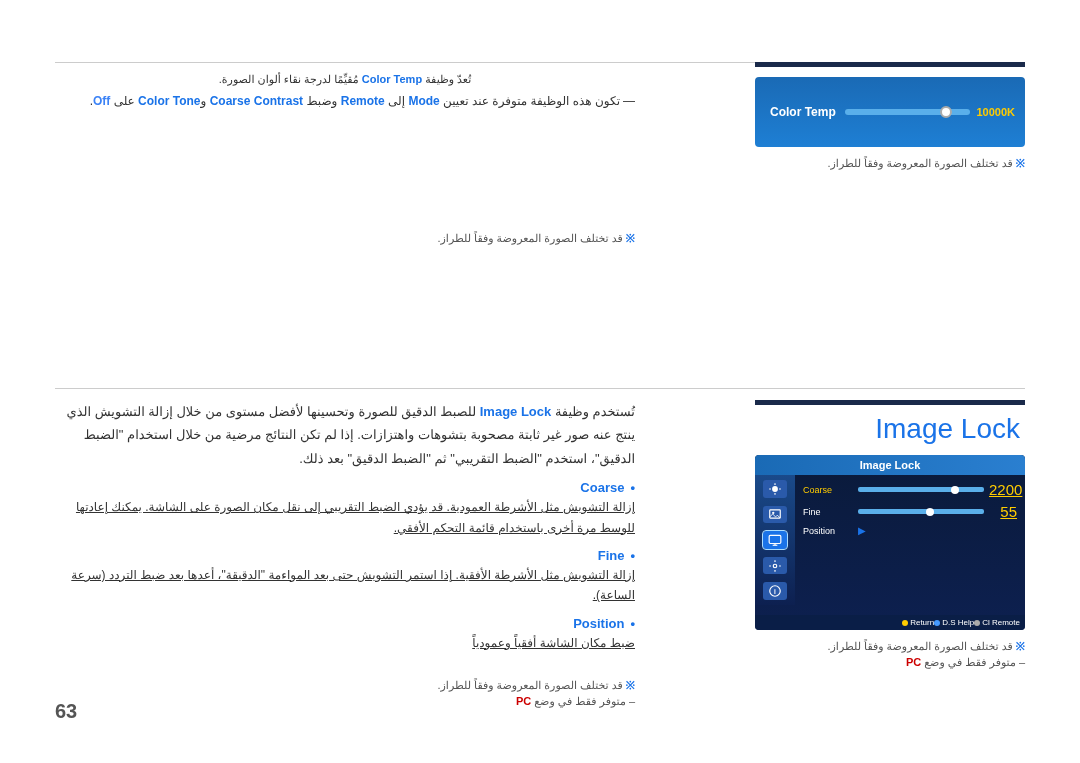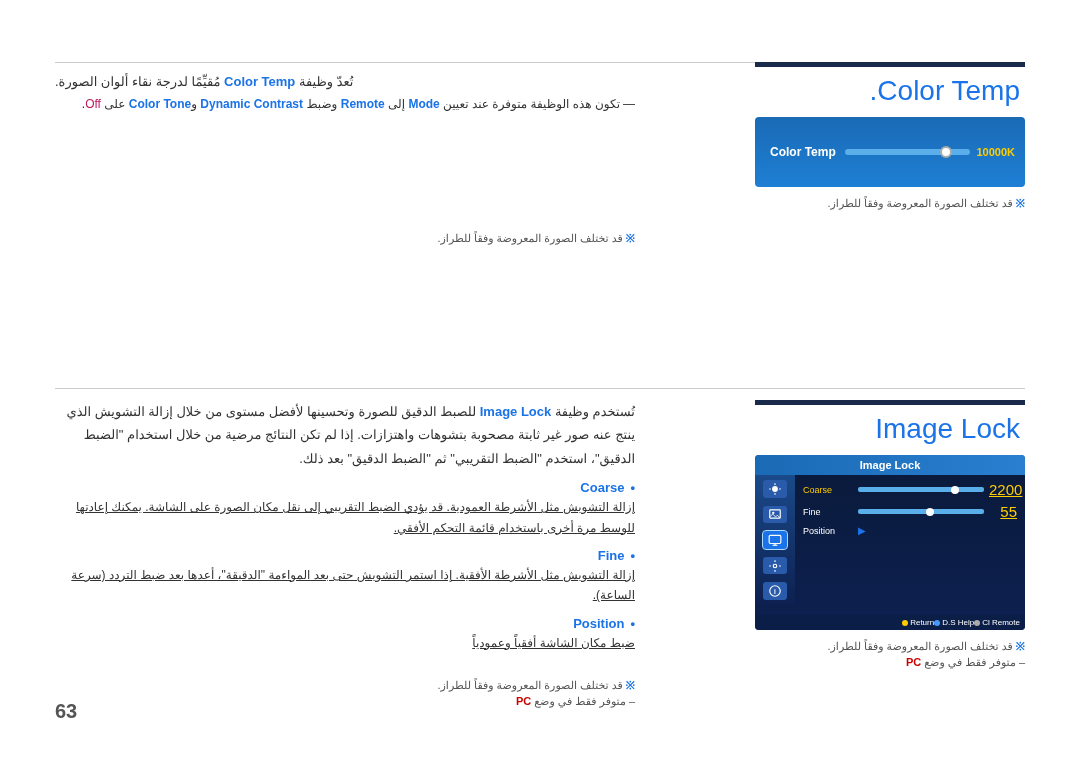--- a/index.html
+++ b/index.html
@@ -45,24 +45,24 @@
     
     .left-top {
       position: absolute;
       top: 70px;
       left: 55px;
       width: 580px;
       direction: rtl;
     }
 
     .left-top .main-text {
-      font-size: 13px;
+      font-size: 11px;
       color: #333;
       line-height: 1.8;
-      text-align: left;
+      text-align: center;
     }
 
     .left-top .main-text .highlight {
       color: #1a73e8;
       font-weight: bold;
     }
 
     .left-top .sub-text {
       font-size: 12px;
       color: #333;
@@ -79,22 +79,22 @@
       top: 0;
     }
 
     .left-top .sub-text .highlight-blue {
       color: #1a73e8;
       font-weight: bold;
       margin-top: 27px;
     }
 
     .left-top .sub-text .highlight-red {
-      color: #be185d;
-      font-weight: normal;
+      color: #3b82f6;
+      font-weight: bold;
     }
 
     
     .note-top {
       position: absolute;
       top: 230px;
       left: 55px;
       width: 580px;
       text-align: right;
       direction: rtl;
@@ -460,32 +460,31 @@
 
 <div class="page-number">63</div>
 
 <div class="left-top">
   <div class="main-text">
     <span>
       تُعدّ وظيفة <span class="highlight">Color Temp</span> مُقيِّمًا لدرجة نقاء ألوان الصورة.
     </span>
   </div>
   <div class="sub-text">
-    تكون هذه الوظيفة متوفرة عند تعيين <span class="highlight-blue">Mode</span> إلى <span class="highlight-blue">Remote</span> وضبط <span class="highlight-blue">Dynamic Contrast</span> و<span class="highlight-blue">Color Tone</span> على <span class="highlight-red">Off</span>.
+    تكون هذه الوظيفة متوفرة عند تعيين <span class="highlight-blue">Mode</span> إلى <span class="highlight-blue">Remote</span> وضبط <span class="highlight-blue">Coarse Contrast</span> و<span class="highlight-blue">Color Tone</span> على <span class="highlight-red">Off</span>.
   </div>
 </div>
 
 <div class="note-top">
   <span class="note-icon">※</span>
   <span>قد تختلف الصورة المعروضة وفقاً للطراز.</span>
 </div>
 
 <div class="right-top">
   <div class="right-top-bar"></div>
-  <div class="right-top-title">.Color Temp</div>
   <div class="monitor-top">
     <span class="menu-label">Color Temp</span>
     <div class="slider-container">
       <div class="slider-track">
         <div class="slider-thumb"></div>
       </div>
       <span class="slider-value">10000K</span>
     </div>
   </div>
   <div class="note-right-top">

